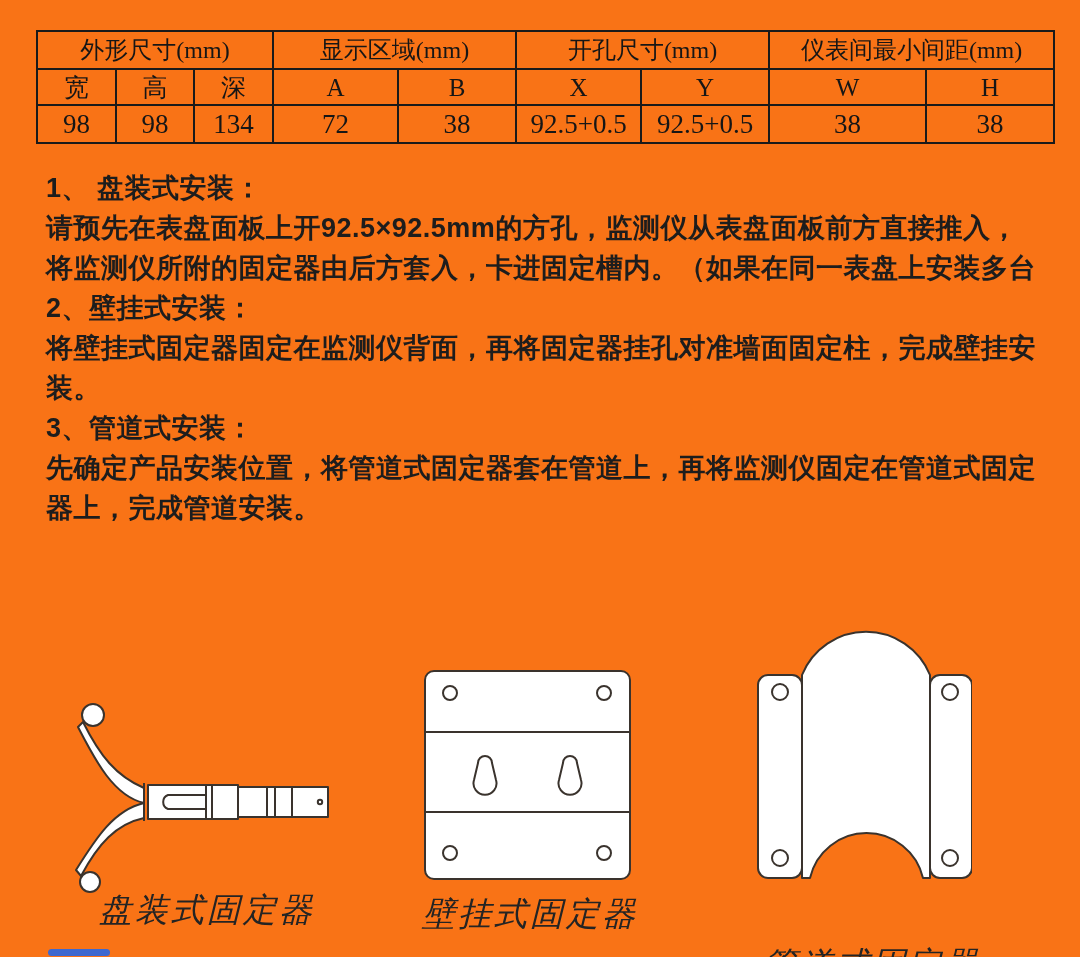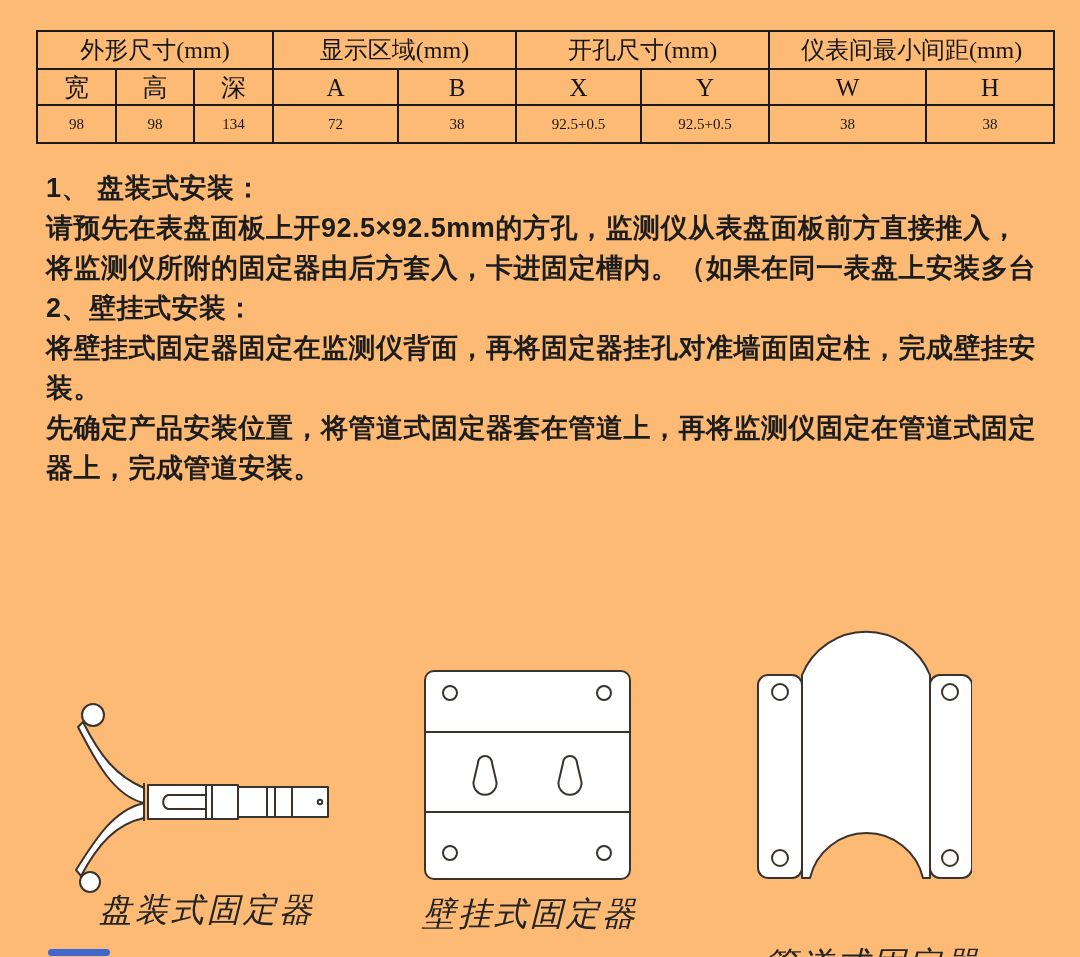--- a/index.html
+++ b/index.html
@@ -1,19 +1,19 @@
 <!DOCTYPE html>
 <html><head>
 <meta charset="utf-8">
 <style>
   html,body{margin:0;padding:0;background:#ffffff;}
   .page{
     position:relative;
     width:1080px;height:957px;
-    background:#fdba74;
+    background:#f97316;
     font-family:"Liberation Sans",sans-serif;
     color:#1c1c1c;
     overflow:hidden;
   }
   
   table.dims{
     position:absolute;left:36px;top:30px;
     border-collapse:collapse;
     table-layout:fixed;
     width:1017px;
@@ -25,21 +25,21 @@
     text-align:center;vertical-align:middle;
     padding:0;
     height:35px;
     font-size:24px;
     line-height:1;
     overflow:hidden;
     white-space:nowrap;
   }
   table.dims tr.grp td{font-size:24px;height:36px;}
   table.dims tr.sub td{font-size:25px;height:34px;}
-  table.dims tr.val td{font-size:15px;height:36px;margin-top:37px;}
+  table.dims tr.val td{font-size:27px;height:36px;margin-top:37px;}
   
   .textblock{
     position:absolute;left:46px;top:168px;width:1000px;
   }
   .tline{
     height:40px;
     font-size:27px;
     font-weight:bold;
     letter-spacing:0.5px;
     line-height:40px;
@@ -115,20 +115,21 @@
   </tbody>
     </table>
 
   <div class="textblock">
     <div class="tline">1、 盘装式安装：</div>
     <div class="tline">请预先在表盘面板上开92.5×92.5mm的方孔，监测仪从表盘面板前方直接推入，</div>
     <div class="tline">将监测仪所附的固定器由后方套入，卡进固定槽内。（如果在同一表盘上安装多台</div>
     <div class="tline">2、壁挂式安装：</div>
     <div class="tline">将壁挂式固定器固定在监测仪背面，再将固定器挂孔对准墙面固定柱，完成壁挂安</div>
     <div class="tline">装。</div>
+    <div class="tline">3、管道式安装：</div>
     <div class="tline">先确定产品安装位置，将管道式固定器套在管道上，再将监测仪固定在管道式固定</div>
     <div class="tline">器上，完成管道安装。</div>
   </div>
 
   <div class="fig" style="left:70px;top:700px;">
     <svg width="270" height="195" viewBox="0 0 270 195" fill="none" stroke="#3a332d" stroke-width="2" stroke-linejoin="round">
 
       <path d="M 13,22 C 30,56 46,76 74,88 L 74,103 C 44,96 26,62 8,27 Z" fill="#ffffff"></path>
       <path d="M 11,176 C 28,144 46,124 74,118 L 74,103 C 44,110 26,138 6,170 Z" fill="#ffffff"></path>
 

